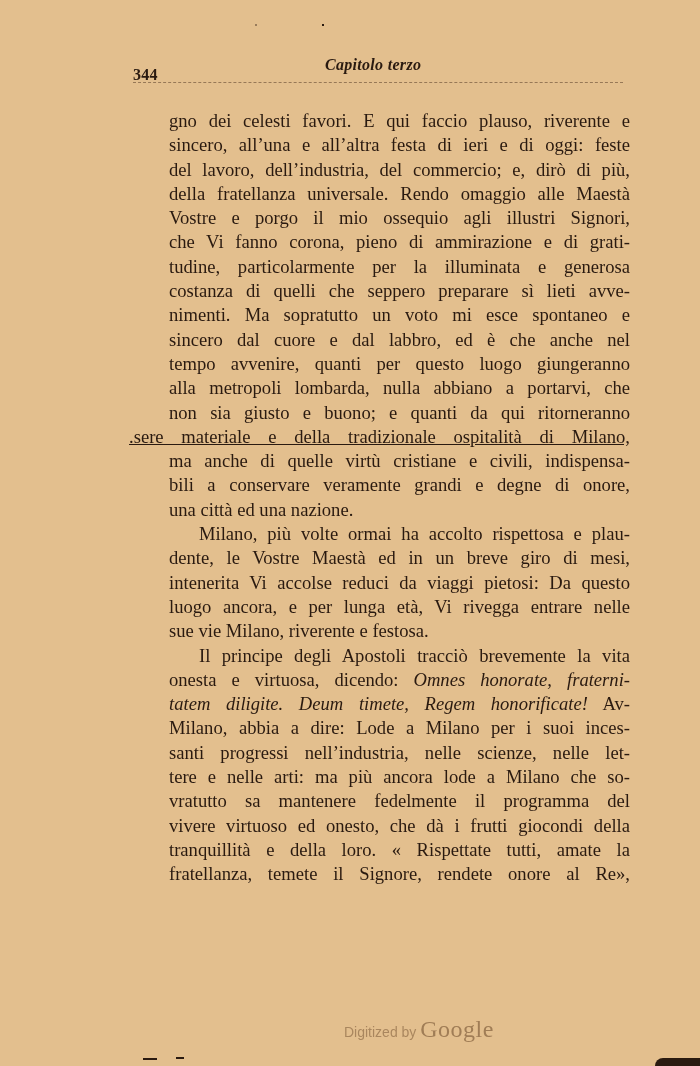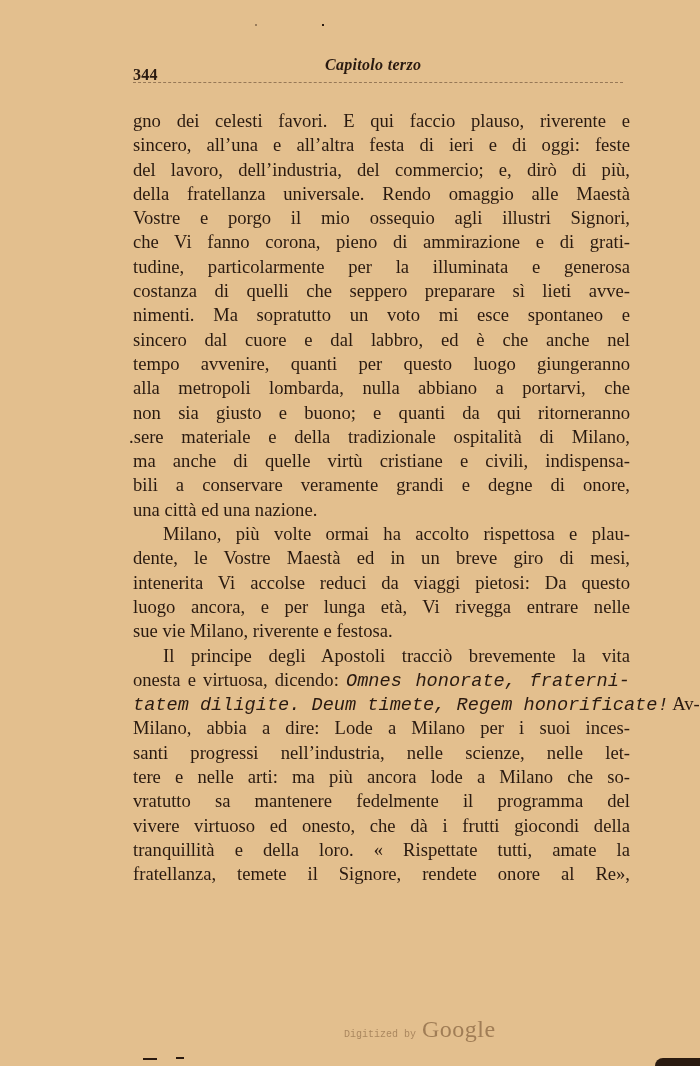--- a/index.html
+++ b/index.html
@@ -61,41 +61,41 @@
       font-size: 18.6px;
       line-height: 24.3px;
       text-align: justify;
     }
     .line {
       display: block;
       text-align: justify;
       text-align-last: justify;
       white-space: nowrap;
       height: 24.3px;
+      margin-left: 36px;
     }
     .line.last {
       text-align-last: left;
     }
     .line.indent {
       padding-left: 30px;
     }
     .it {
       font-style: italic;
-      font-family: Liberation Mono, monospace;
     }
     .watermark {
       position: absolute;
       left: 344px;
       top: 1016px;
       color: #a07d56;
       white-space: nowrap;
     }
     .watermark .small {
-      font-family: Liberation Mono, monospace;
-      font-size: 10px;
+      font-family: Liberation Sans, sans-serif;
+      font-size: 14px;
       opacity: 0.85;
     }
     .watermark .big {
       font-family: "Liberation Serif", "DejaVu Serif", serif;
       font-size: 24px;
       letter-spacing: 0.5px;
     }
     .speck {
       position: absolute;
       background: #2a1a10;
@@ -119,21 +119,21 @@
     <span class="line">della fratellanza universale. Rendo omaggio alle Maestà</span>
     <span class="line">Vostre e porgo il mio ossequio agli illustri Signori,</span>
     <span class="line">che Vi fanno corona, pieno di ammirazione e di grati-</span>
     <span class="line">tudine, particolarmente per la illuminata e generosa</span>
     <span class="line">costanza di quelli che seppero preparare sì lieti avve-</span>
     <span class="line">nimenti. Ma sopratutto un voto mi esce spontaneo e</span>
     <span class="line">sincero dal cuore e dal labbro, ed è che anche nel</span>
     <span class="line">tempo avvenire, quanti per questo luogo giungeranno</span>
     <span class="line">alla metropoli lombarda, nulla abbiano a portarvi, che</span>
     <span class="line">non sia giusto e buono; e quanti da qui ritorneranno</span>
-    <span class="line" style="margin-left:-4px;">.sere materiale e della tradizionale ospitalità di Milano,</span>
+    <span class="line" style="margin-left:-4px;text-decoration:underline;">.sere materiale e della tradizionale ospitalità di Milano,</span>
     <span class="line">ma anche di quelle virtù cristiane e civili, indispensa-</span>
     <span class="line">bili a conservare veramente grandi e degne di onore,</span>
     <span class="line last">una città ed una nazione.</span>
     <span class="line indent">Milano, più volte ormai ha accolto rispettosa e plau-</span>
     <span class="line">dente, le Vostre Maestà ed in un breve giro di mesi,</span>
     <span class="line">intenerita Vi accolse reduci da viaggi pietosi: Da questo</span>
     <span class="line">luogo ancora, e per lunga età, Vi rivegga entrare nelle</span>
     <span class="line last">sue vie Milano, riverente e festosa.</span>
     <span class="line indent">Il principe degli Apostoli tracciò brevemente la vita</span>
     <span class="line"><span>onesta e virtuosa, dicendo: </span><span class="it">Omnes honorate, fraterni-</span></span>

